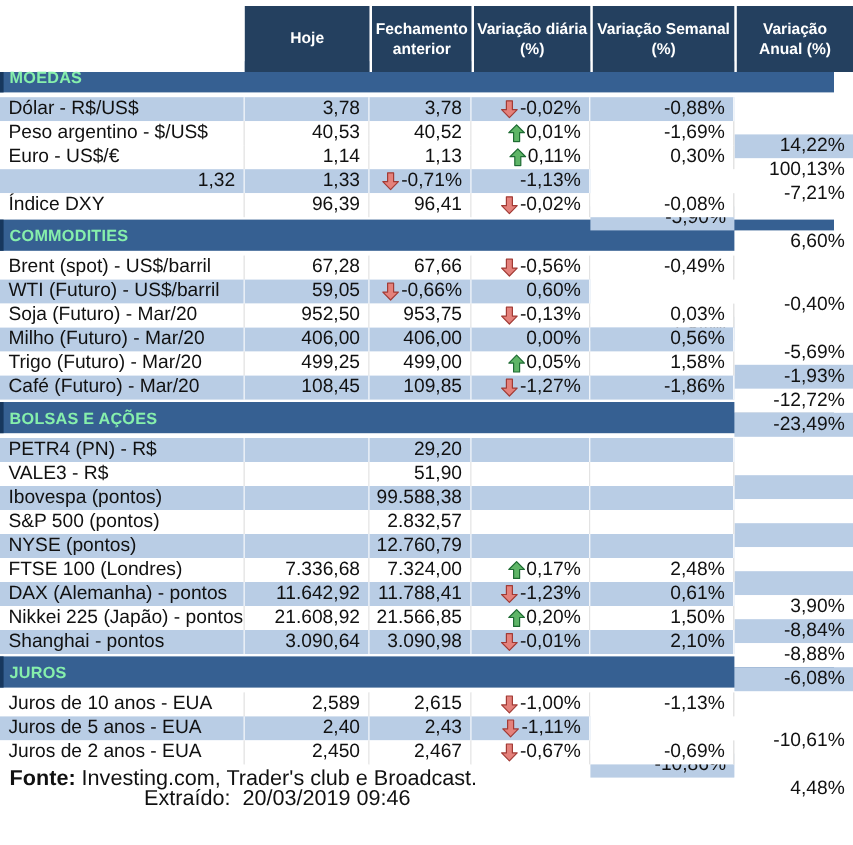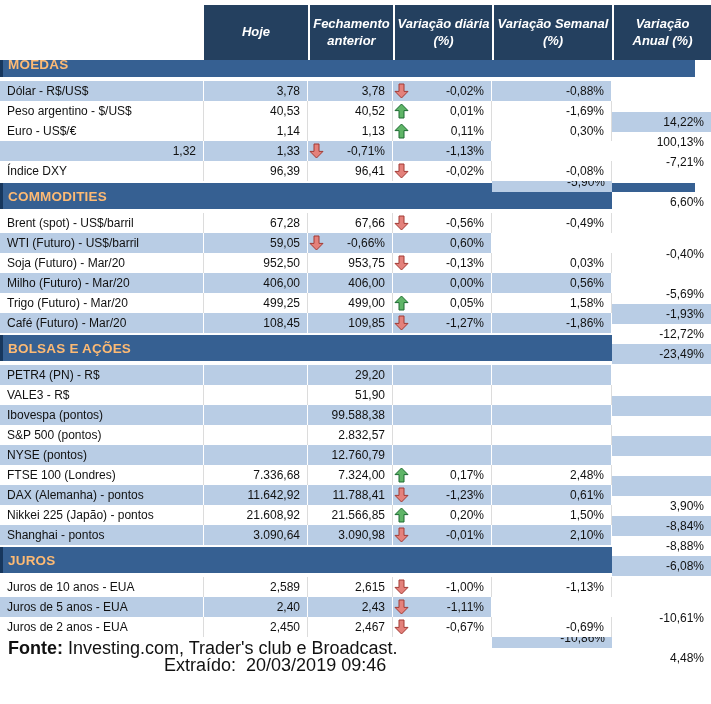--- a/index.html
+++ b/index.html
@@ -9,52 +9,52 @@
     --row-blue:#b9cde5;
     --sep-gray:#dcdcdc;
     --text:#111111;
   }
   *{box-sizing:border-box;margin:0;padding:0;}
   body{background:#ffffff;font-family:"Liberation Sans","DejaVu Sans",sans-serif;color:var(--text);}
   .sheet{width:711px;height:704px;background:#ffffff;overflow:hidden;}
   
   .grid{display:grid;grid-template-columns:204px 104px 85px 99px 120px 99px;}
   
-  .header{margin-top:5px;height:44px;font-style:italic;}
+  .header{margin-top:5px;height:44px;}
   .hcell{height:55px;}
   .hcell.corner{background:#ffffff;}
   .hcell.col{
     background:var(--header-bg);color:#ffffff;font-weight:bold;font-size:13px;
     display:flex;align-items:center;justify-content:center;text-align:center;
     white-space:pre-line;line-height:1.25;border-left:2px solid #ffffff;
   }
   .hcell.col.first{border-left:none;}
   
   .band{
     height:26px;margin:2px 16px 4px 0;background:var(--band-bg);
     border-left:3px solid var(--band-edge);
-    color:#fdba74;font-weight:bold;font-size:13.5px;
+    color:#86efac;font-weight:bold;font-size:13.5px;
     display:flex;align-items:center;padding-left:5px;letter-spacing:.2px;
   }
   
-  .row{height:20px;font-size:12px;}
+  .row{height:20px;font-size:16px;}
   .row.blue .cell{background:var(--row-blue);border-right:1px solid #ffffff;}
   .row.white .cell{background:#ffffff;border-right:1px solid var(--sep-gray);}
   .row .cell:last-child{border-right:none;margin-top:31px;}
   .cell{height:20px;display:flex;align-items:center;overflow:hidden;}
   .cell.label{padding-left:7px;}
   .cell.num{justify-content:flex-end;padding-right:7px;}
-  .cell.diaria{justify-content:space-between;padding-right:7px;padding-left:1px;}
+  .cell.diaria{justify-content:flex-end;padding-right:7px;padding-left:1px;}
   .arrow-slot{width:16px;height:17px;display:flex;align-items:center;justify-content:flex-start;flex:0 0 auto;}
   .arrow-slot svg{display:block;}
   
   .footer{margin-top:3px;font-size:18px;}
   .src-line{padding-left:8px;height:17px;line-height:17px;}
   .src-line .b{font-weight:bold;}
-  .ext-line{padding-left:120px;height:17px;line-height:17px;margin-left:44px;}
+  .ext-line{padding-left:120px;height:17px;line-height:17px;}
 </style>
 </head>
 <body>
 
 <div class="sheet">
 
   <div class="grid header" id="header-row">
     <div class="hcell corner"></div>
 
   <div class="hcell col first">Hoje</div>

